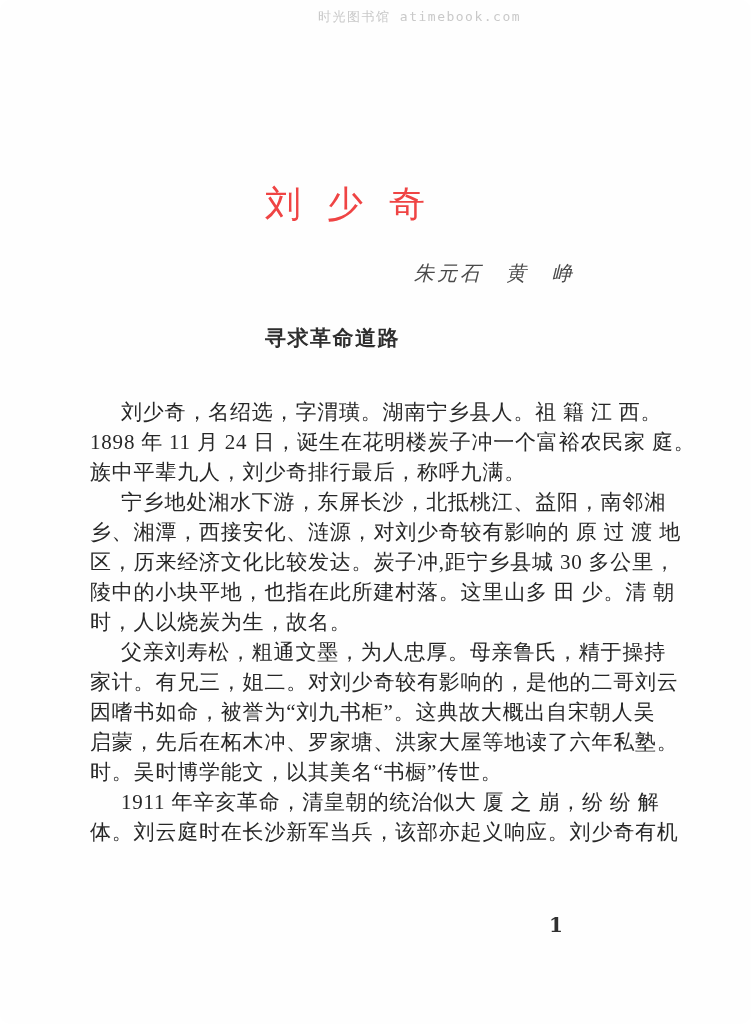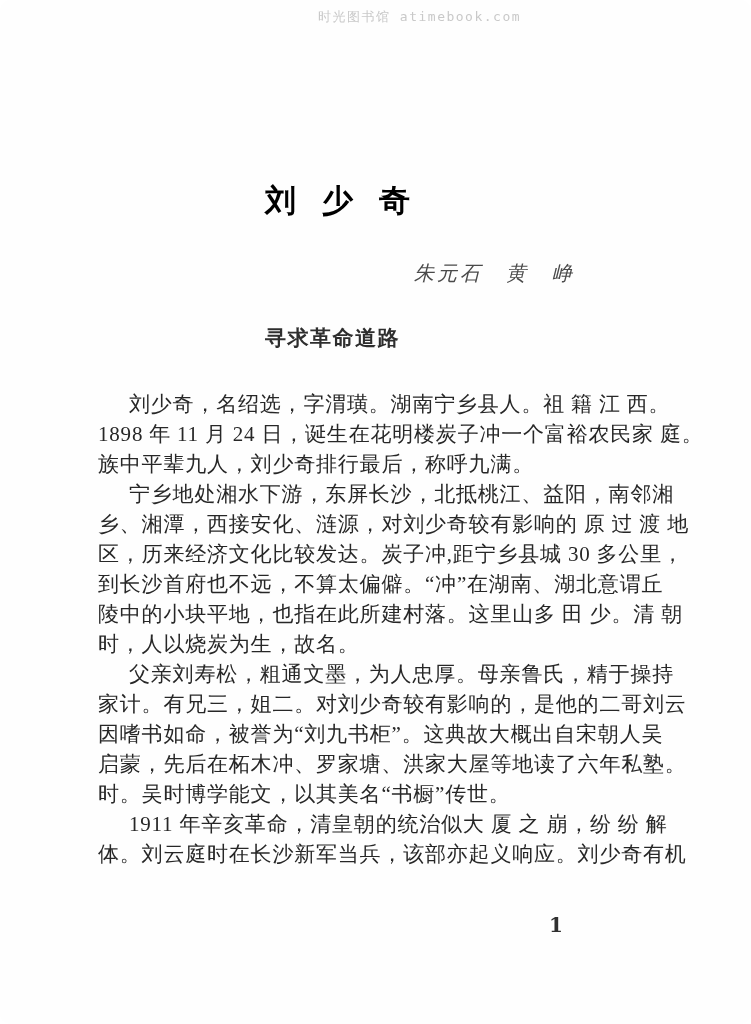--- a/index.html
+++ b/index.html
@@ -24,24 +24,24 @@
     font-family: "DejaVu Sans Mono", monospace;
     font-size: 13px;
     letter-spacing: 1.5px;
     color: #c9c9c9;
     white-space: nowrap;
   }
   .title {
     position: absolute;
     top: 180px;
     left: 265px;
-    font-size: 31px;
-    font-weight: 700;
+    font-size: 36px;
+    font-weight: 400;
     letter-spacing: 26px;
-    color: #000000;
+    color: #ef4444;
     white-space: nowrap;
   }
   .authors {
     position: absolute;
     top: 260px;
     left: 414px;
     font-size: 20px;
     font-style: italic;
     letter-spacing: 3px;
     color: #4a4a4a;
@@ -52,24 +52,23 @@
     top: 324px;
     left: 265px;
     font-size: 21px;
     font-weight: 700;
     letter-spacing: 1.5px;
     color: #2e2e2e;
     white-space: nowrap;
   }
   .body-text {
     position: absolute;
-    top: 389px;
+    top: 397px;
     left: 90px;
     width: 578px;
-    margin-left: 8px;
   }
   .body-line {
     font-size: 21px;
     line-height: 30px;
     letter-spacing: 0.8px;
     white-space: nowrap;
     color: #272727;
   }
   .body-line.indent {
     padding-left: 31px;
@@ -97,21 +96,20 @@
 
   <div class="section-heading">寻求革命道路</div>
 
   <div class="body-text">
     <div class="body-line indent">刘少奇，名绍选，字渭璜。湖南宁乡县人。祖 籍 江 西。</div>
     <div class="body-line">1898 年 11 月 24 日，诞生在花明楼炭子冲一个富裕农民家 庭。</div>
     <div class="body-line">族中平辈九人，刘少奇排行最后，称呼九满。</div>
     <div class="body-line indent">宁乡地处湘水下游，东屏长沙，北抵桃江、益阳，南邻湘</div>
     <div class="body-line">乡、湘潭，西接安化、涟源，对刘少奇较有影响的 原 过 渡 地</div>
     <div class="body-line">区，历来经济文化比较发达。炭子冲,距宁乡县城 30 多公里，</div>
-    <div class="body-line">到长沙首府也不远，不算太偏僻。“冲”在湖南、湖北意谓丘</div>
     <div class="body-line">陵中的小块平地，也指在此所建村落。这里山多 田 少。清 朝</div>
     <div class="body-line">时，人以烧炭为生，故名。</div>
     <div class="body-line indent">父亲刘寿松，粗通文墨，为人忠厚。母亲鲁氏，精于操持</div>
     <div class="body-line">家计。有兄三，姐二。对刘少奇较有影响的，是他的二哥刘云</div>
     <div class="body-line">因嗜书如命，被誉为“刘九书柜”。这典故大概出自宋朝人吴</div>
     <div class="body-line">启蒙，先后在柘木冲、罗家塘、洪家大屋等地读了六年私塾。</div>
     <div class="body-line">时。吴时博学能文，以其美名“书橱”传世。</div>
     <div class="body-line indent">1911 年辛亥革命，清皇朝的统治似大 厦 之 崩，纷 纷 解</div>
     <div class="body-line">体。刘云庭时在长沙新军当兵，该部亦起义响应。刘少奇有机</div>
   </div>

